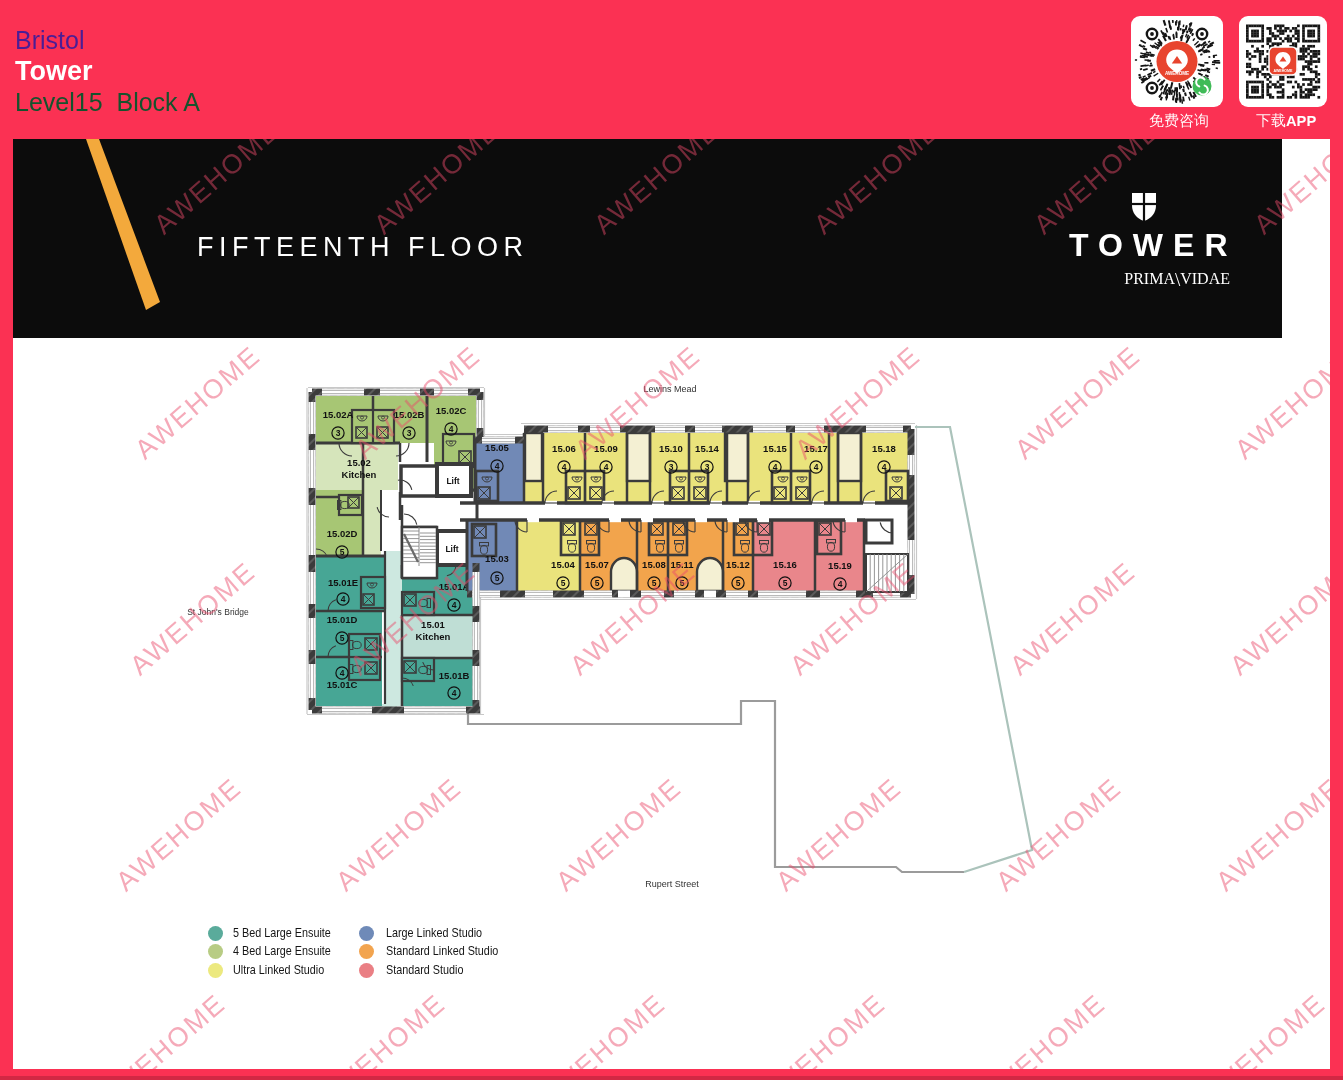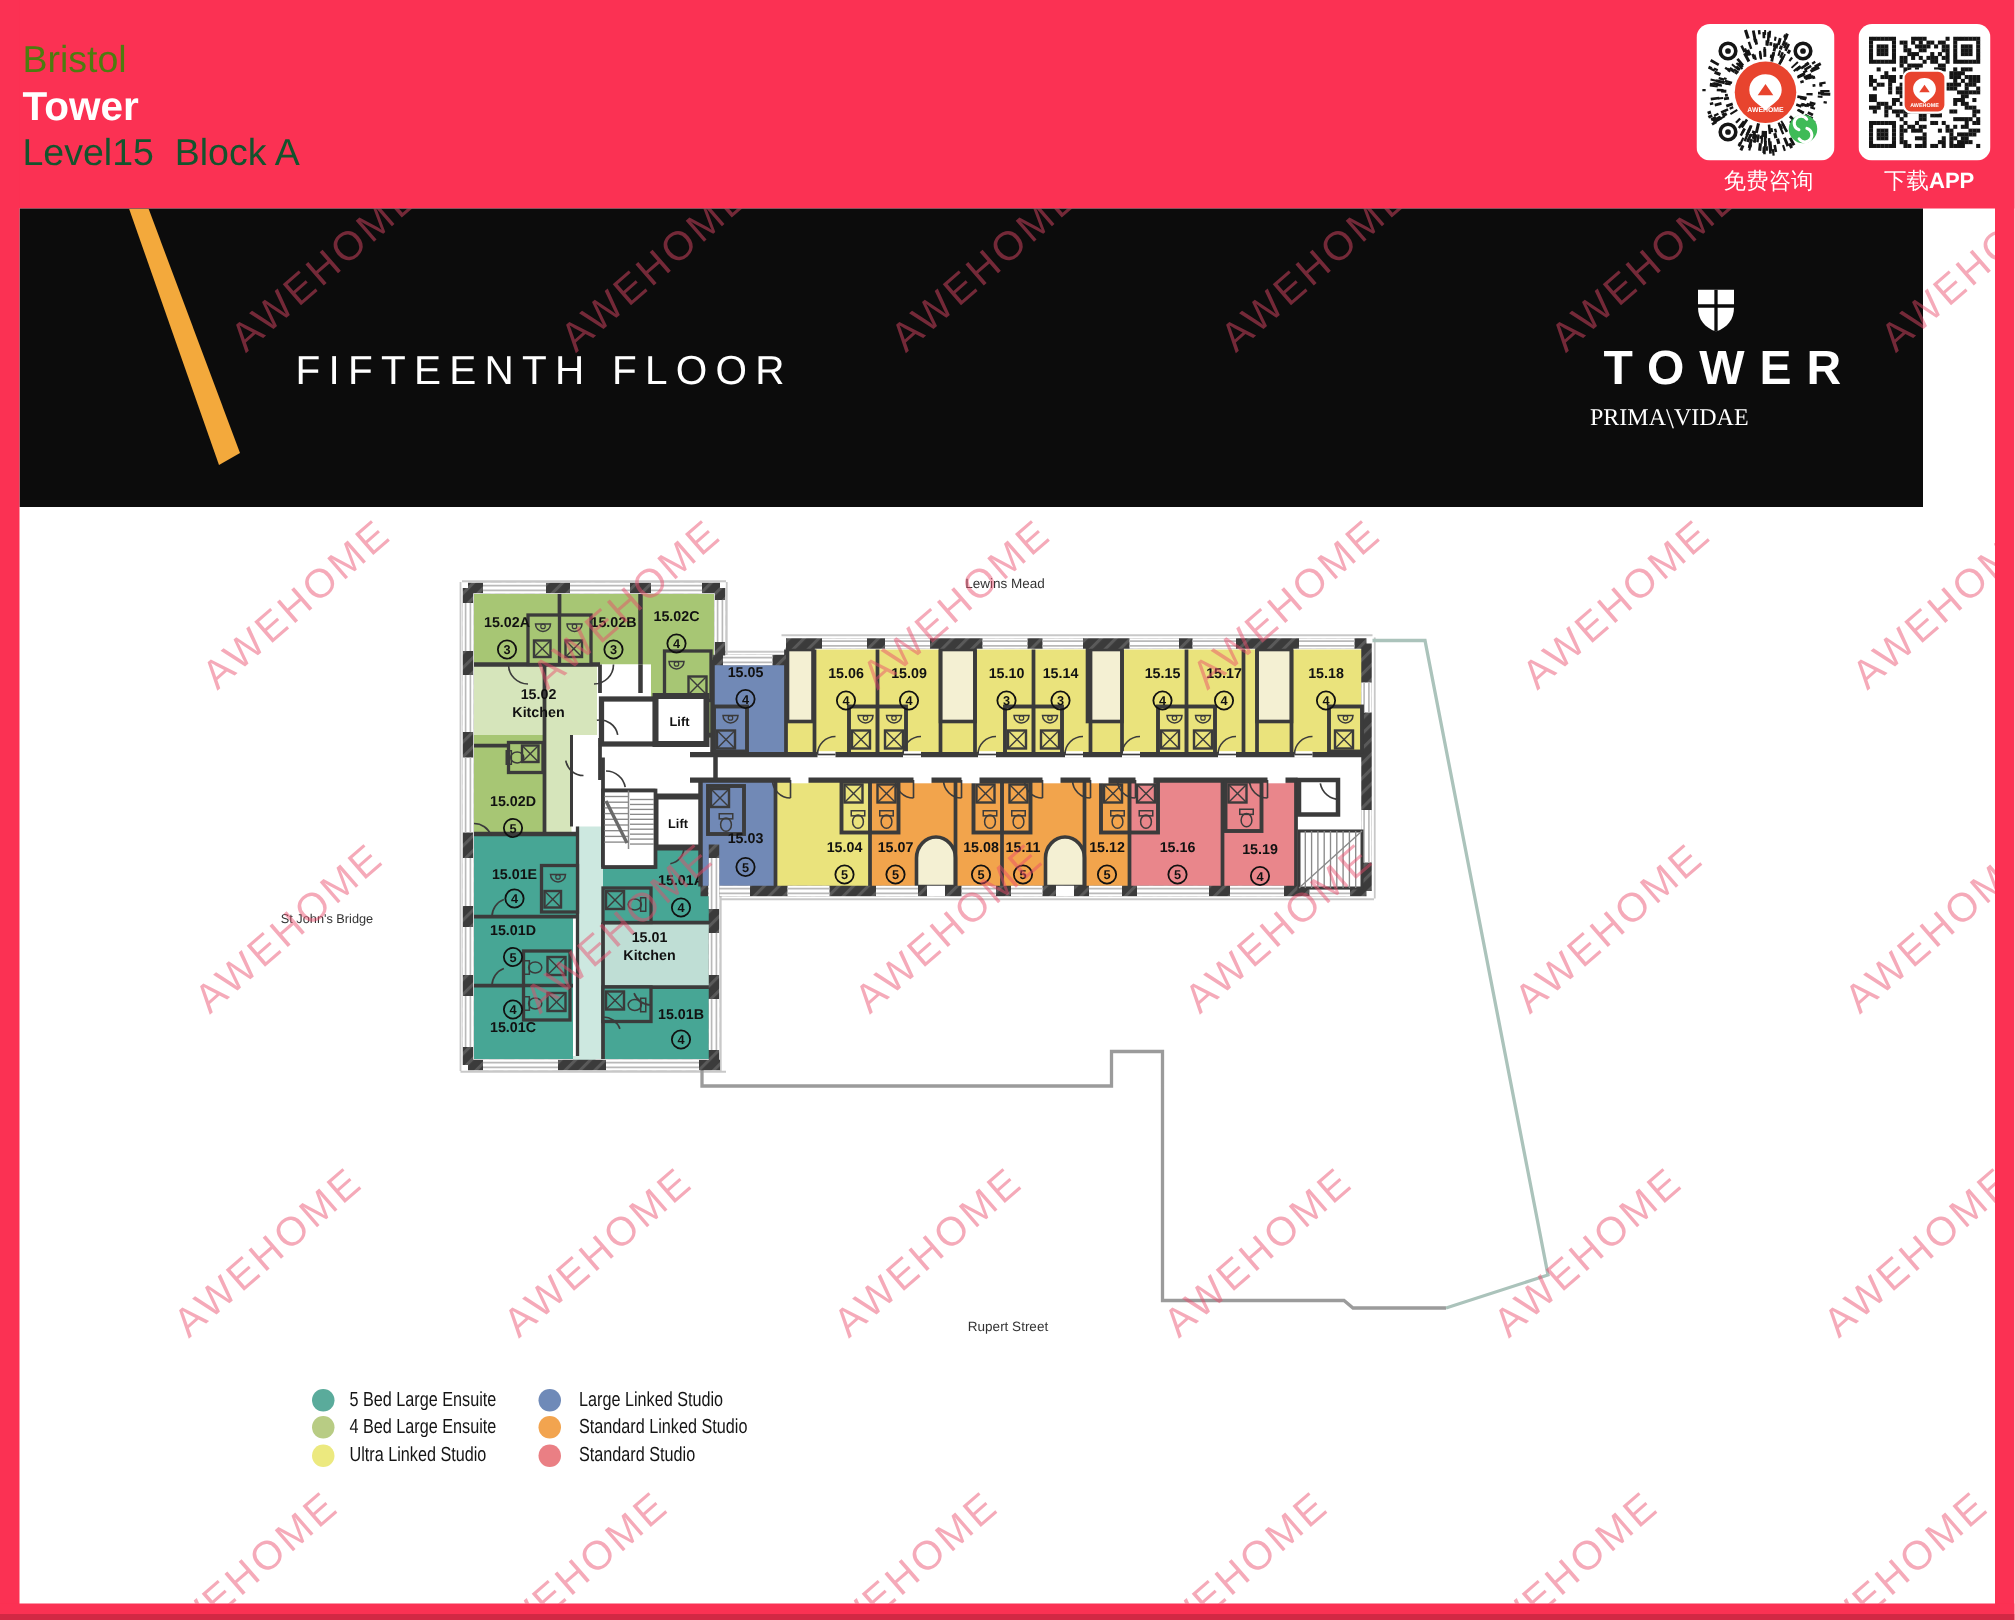--- a/index.html
+++ b/index.html
@@ -5,22 +5,22 @@
 html,body{width:1343px;height:1080px;overflow:hidden}
 body{position:relative;font-family:"Liberation Sans",sans-serif;background:#fff}
 #pinkhead{position:absolute;left:0;top:0;width:1343px;height:139px;background:#fb3153}
 #stripL{position:absolute;left:0;top:0;width:13px;height:1080px;background:#fb3153;z-index:30}
 #stripR{position:absolute;right:0;top:0;width:13px;height:1080px;background:#fb3153;z-index:30}
 #stripB{position:absolute;left:0;top:1069px;width:1343px;height:11px;background:#fb3153;z-index:30}
 #stripB2{position:absolute;left:0;top:1076px;width:1343px;height:4px;background:#d22844;z-index:31}
 #banner{position:absolute;left:13px;top:139px;width:1269px;height:199px;background:#0c0c0c;overflow:hidden}
 #ffl{position:absolute;left:184px;top:93px;color:#fff;font-size:27px;letter-spacing:5.5px;font-weight:400}
 #tower{position:absolute;left:1046px;top:88px;width:170px;text-align:center;color:#fff;font-size:32px;font-weight:bold;letter-spacing:10px;text-indent:10px}
-#prima{position:absolute;left:1047px;top:130px;width:170px;text-align:left;color:#fff;font-family:"Liberation Serif",serif;font-size:16px;letter-spacing:0px}
-.h1{position:absolute;left:15px;top:26px;font-size:25px;color:#4d7c0f}
+#prima{position:absolute;left:1047px;top:130px;width:170px;text-align:right;color:#fff;font-family:"Liberation Serif",serif;font-size:16px;letter-spacing:0px}
+.h1{position:absolute;left:15px;top:26px;font-size:25px;color:#4c1d95}
 .h2{position:absolute;left:15px;top:56px;font-size:27px;color:#fff;font-weight:bold}
 .h3{position:absolute;left:15px;top:88px;font-size:25px;color:#14532d}
 #wmlayer{position:absolute;left:13px;top:139px;width:1317px;height:930px;overflow:hidden;z-index:20;pointer-events:none}
 .wm{position:absolute;font-size:27px;font-weight:normal;letter-spacing:2px;color:rgba(234,74,106,0.47);transform:translate(-50%,-50%) rotate(-41deg);white-space:nowrap}
 .dot{position:absolute;width:15px;height:15px;border-radius:50%}
 .ltext{position:absolute;font-size:13.5px;color:#151515;transform:scaleX(0.80);transform-origin:left center;white-space:nowrap}
 </style></head>
 <body>
 <svg width="1343" height="1080" viewBox="0 0 1343 1080" style="position:absolute;left:0;top:0">
     <defs>

